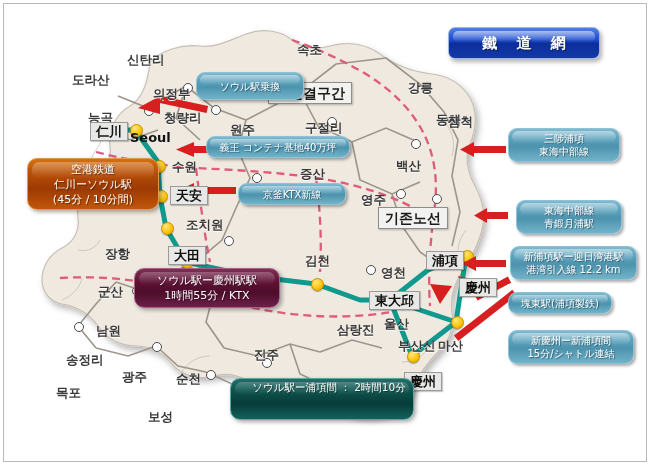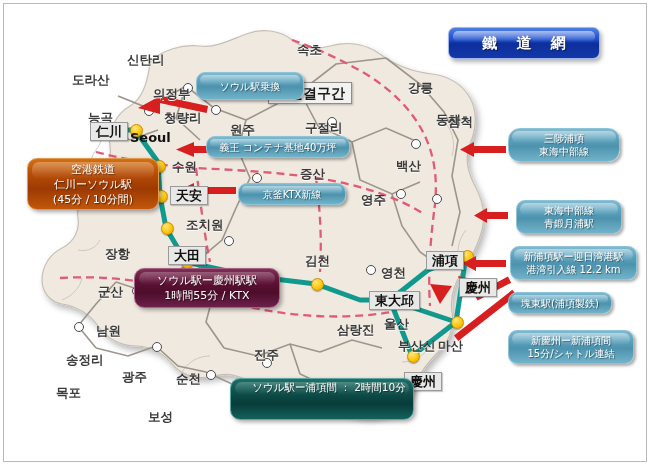--- a/index.html
+++ b/index.html
@@ -308,38 +308,39 @@
     <div class="city-en" style="left:130px;top:130px;">Seoul</div>
     <div class="citybox" style="left:170px;top:186px;">天安</div>
     <div class="citybox" style="left:168px;top:246px;">大田</div>
     <div class="citybox" style="left:369px;top:291px;">東大邱</div>
     <div class="citybox" style="left:426px;top:251px;">浦項</div>
     <div class="citybox" style="left:459px;top:278px;">慶州</div>
     <div class="citybox" style="left:404px;top:372px;">慶州</div>
   </div>
 
   <div class="kbox" style="left:268px;top:82px;">신연결구간</div>
+  <div class="kbox" style="left:378px;top:207px;">기존노선</div>
 
   <div class="title-banner">
     <span>鐵 道 網</span>
   </div>
 
   <div class="cal" style="left:196px;top:72px;width:108px;height:28px;">
     <i>ソウル駅乗換</i>
   </div>
 
   <div class="cal" style="left:206px;top:136px;width:144px;height:22px;">
     <i>義王 コンテナ基地40万坪</i>
   </div>
 
   <div class="cal" style="left:238px;top:183px;width:108px;height:22px;">
     <i>京釜KTX新線</i>
   </div>
 
-  <div class="cal" style="left:508px;top:128px;width:112px;height:34px;border-radius:12px;">
+  <div class="cal" style="left:508px;top:128px;width:112px;height:34px;">
     <i>三陟浦項</i>
     <i>東海中部線</i>
   </div>
 
   <div class="cal" style="left:516px;top:200px;width:106px;height:34px;">
     <i>東海中部線</i>
     <i>青鍛月浦駅</i>
   </div>
 
   <div class="cal" style="left:510px;top:246px;width:127px;height:34px;">

